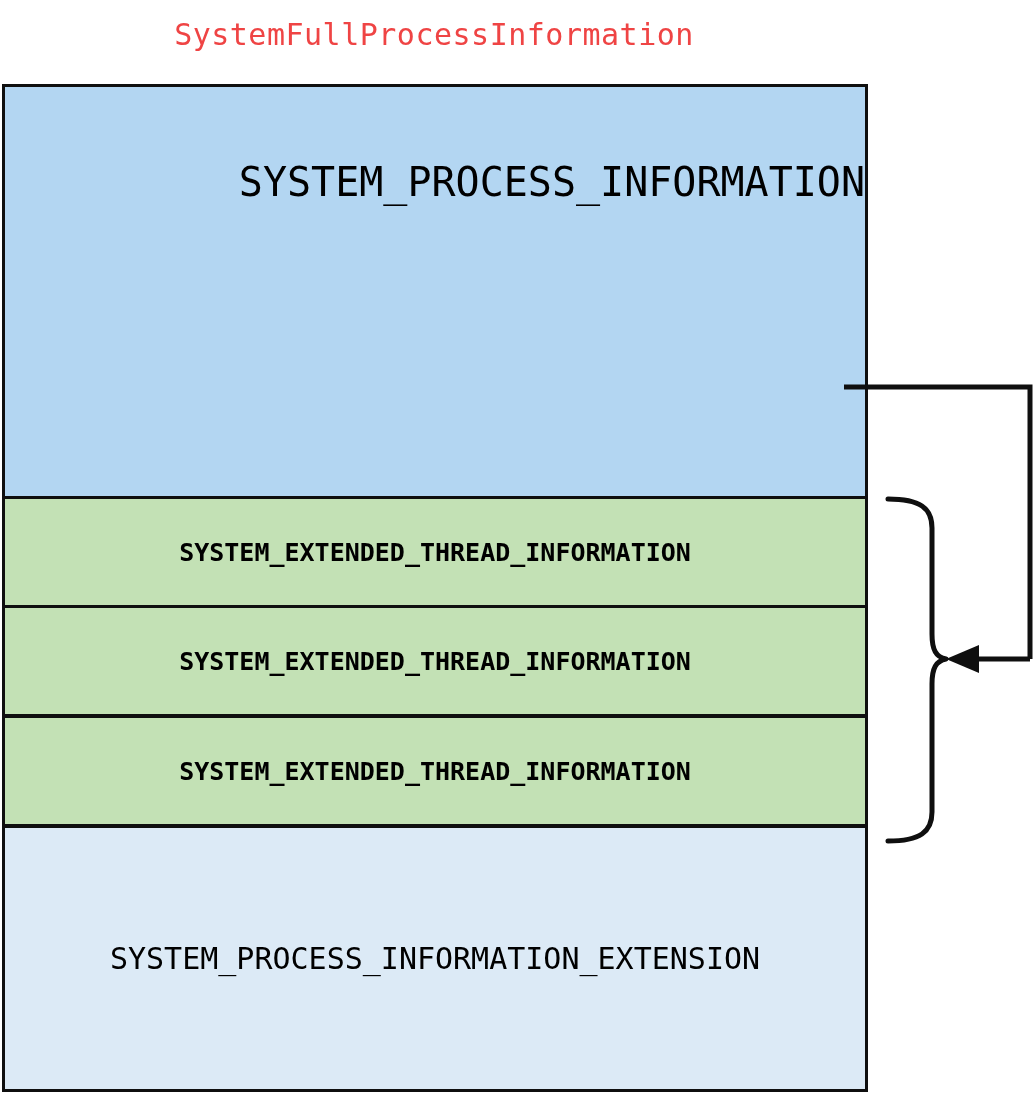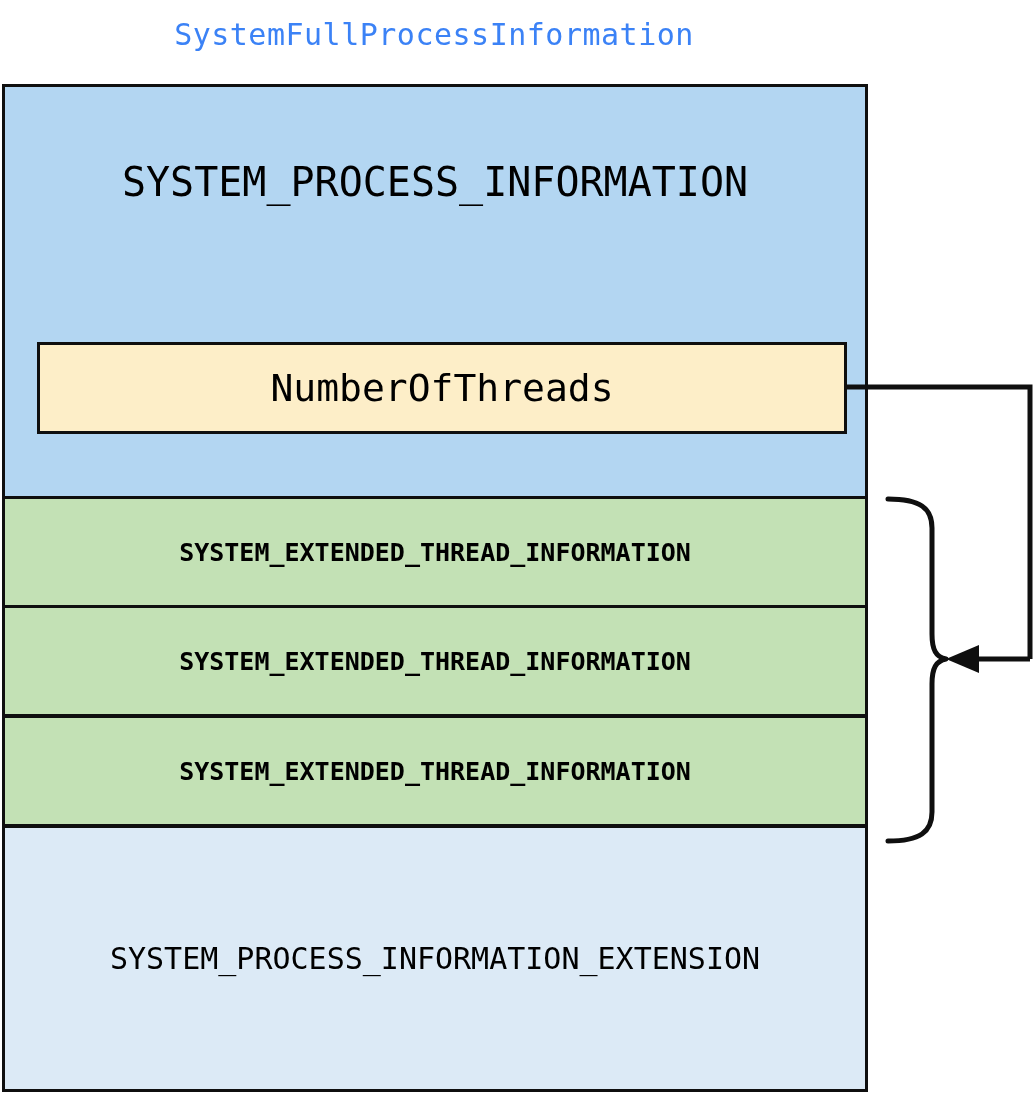--- a/index.html
+++ b/index.html
@@ -20,21 +20,21 @@
   #diagram-title {
     position: absolute;
     left: 0;
     top: 18px;
     width: 868px;
     text-align: center;
     font-size: 30px;
     letter-spacing: 0.5px;
     line-height: 1.1;
     white-space: nowrap;
-    color: #3b82f6;
+    color: #ef4444;
   }
 
   
   #struct-column {
     position: absolute;
     left: 2px;
     top: 84px;
     width: 866px;
     height: 1008px;
     box-sizing: border-box;
@@ -56,21 +56,21 @@
     top: 0;
     height: 415px;
     background: #b3d6f2;
     display: block;
   }
   #band-process-info .band-label {
     position: absolute;
     left: 0;
     top: 72px;
     width: 100%;
-    text-align: center;
+    text-align: right;
     font-size: 40px;
     white-space: nowrap;
   }
 
   
   #field-number-of-threads {
     position: absolute;
     left: 32px;
     top: 255px;
     width: 810px;
@@ -123,23 +123,20 @@
 </head>
 <body>
 
 <div id="diagram-title">SystemFullProcessInformation</div>
 
 <div id="struct-column">
 
   <div class="band" id="band-process-info">
     <div class="band-label">SYSTEM_PROCESS_INFORMATION</div>
 
-    <div id="field-number-of-threads">
-      <span>NumberOfThreads</span>
-    </div>
   </div>
 
   <div class="band band-thread" id="band-thread-0">
     <span class="band-label">SYSTEM_EXTENDED_THREAD_INFORMATION</span>
   </div>
 
   <div class="band band-thread" id="band-thread-1">
     <span class="band-label">SYSTEM_EXTENDED_THREAD_INFORMATION</span>
   </div>
 

